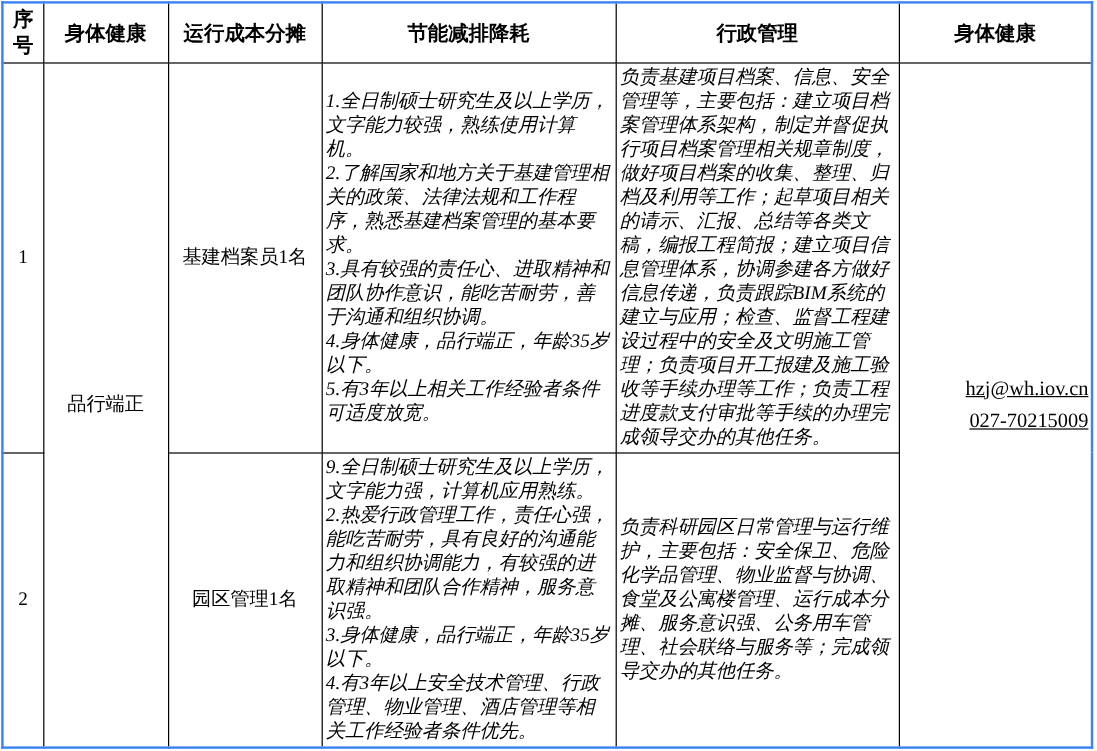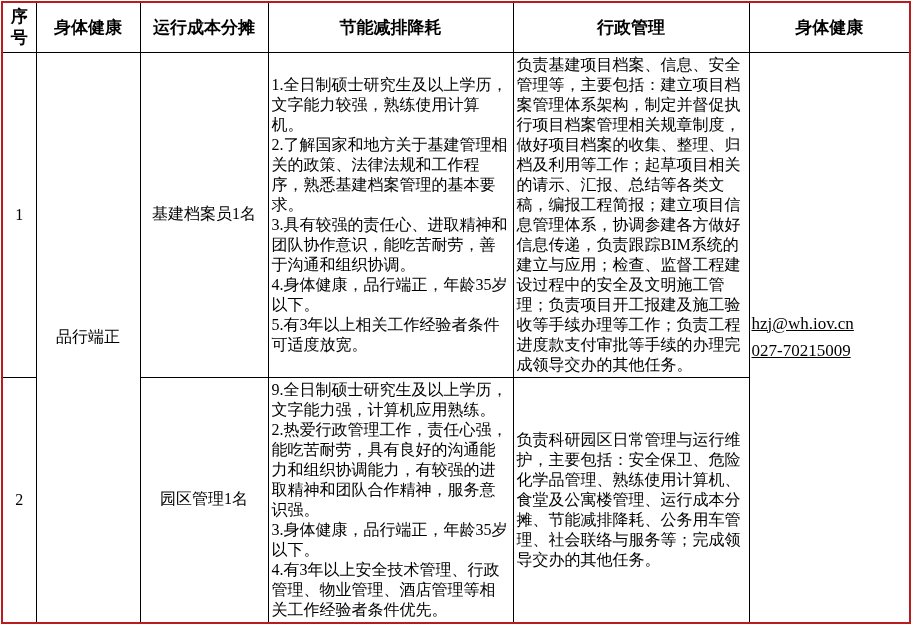--- a/index.html
+++ b/index.html
@@ -7,21 +7,21 @@
     width: 914px; height: 626px;
     background: #ffffff;
     color: #000000;
     font-family: "Liberation Serif", "DejaVu Serif", serif;
   }
   table.recruit {
     width: 743px;
     margin: 1px;
     border-collapse: collapse;
     table-layout: fixed;
-    border: 2px solid #b91c1c;
+    border: 2px solid #3b82f6;
     padding-left: 15px;
   }
   th, td {
     border: 1px solid #000;
     vertical-align: middle;
     overflow: hidden;
   }
   th {
     font-size: 17px;
     font-weight: bold;
@@ -34,24 +34,25 @@
     text-align: center;
     font-size: 16px;
     padding: 2px;
   }
   td.t {
     text-align: left;
     font-size: 16px;
     line-height: 20px;
     padding: 2px 3px;
     white-space: pre-line;
+    font-style: italic;
   }
   tr.r1 > td { height: 323px; }
   tr.r2 > td { height: 245px; }
-  td.contact { text-align: left; }
+  td.contact { text-align: right; }
   td.contact .link {
     display: block;
     font-family: "Liberation Serif", "DejaVu Serif", serif;
     font-size: 17px;
     line-height: 22px;
     margin: 5px 0;
     color: #000000;
     text-decoration: underline;
     cursor: pointer;
   }
@@ -94,16 +95,16 @@
         <span class="link">027-70215009</span>
       </td>
     </tr>
     <tr class="r2">
       <td class="c">2</td>
       <td class="c">园区管理1名</td>
       <td class="t">9.全日制硕士研究生及以上学历，文字能力强，计算机应用熟练。
 2.热爱行政管理工作，责任心强，能吃苦耐劳，具有良好的沟通能力和组织协调能力，有较强的进取精神和团队合作精神，服务意识强。
 3.身体健康，品行端正，年龄35岁以下。
 4.有3年以上安全技术管理、行政管理、物业管理、酒店管理等相关工作经验者条件优先。</td>
-      <td class="t">负责科研园区日常管理与运行维护，主要包括：安全保卫、危险化学品管理、熟练使用计算机、食堂及公寓楼管理、运行成本分摊、节能减排降耗、公务用车管理、社会联络与服务等；完成领导交办的其他任务。</td>
+      <td class="t">负责科研园区日常管理与运行维护，主要包括：安全保卫、危险化学品管理、物业监督与协调、食堂及公寓楼管理、运行成本分摊、服务意识强、公务用车管理、社会联络与服务等；完成领导交办的其他任务。</td>
     </tr>
   </tbody>
 </table>
 
 </body></html>

